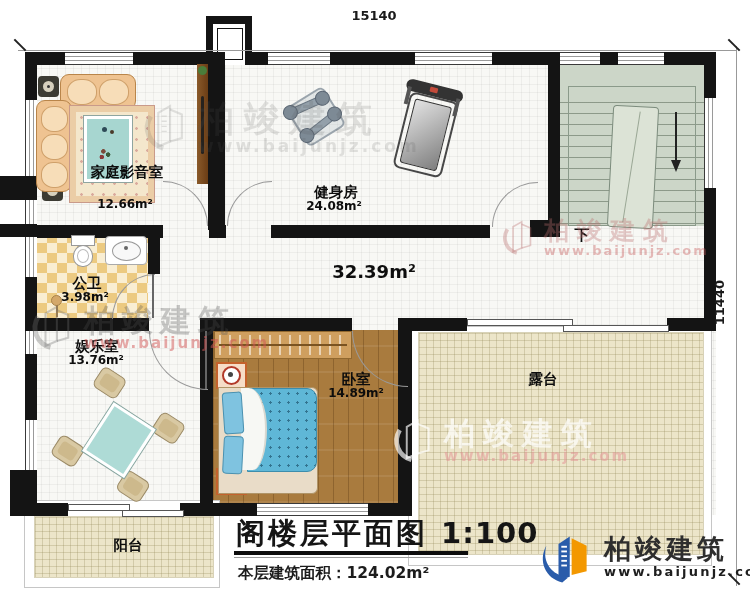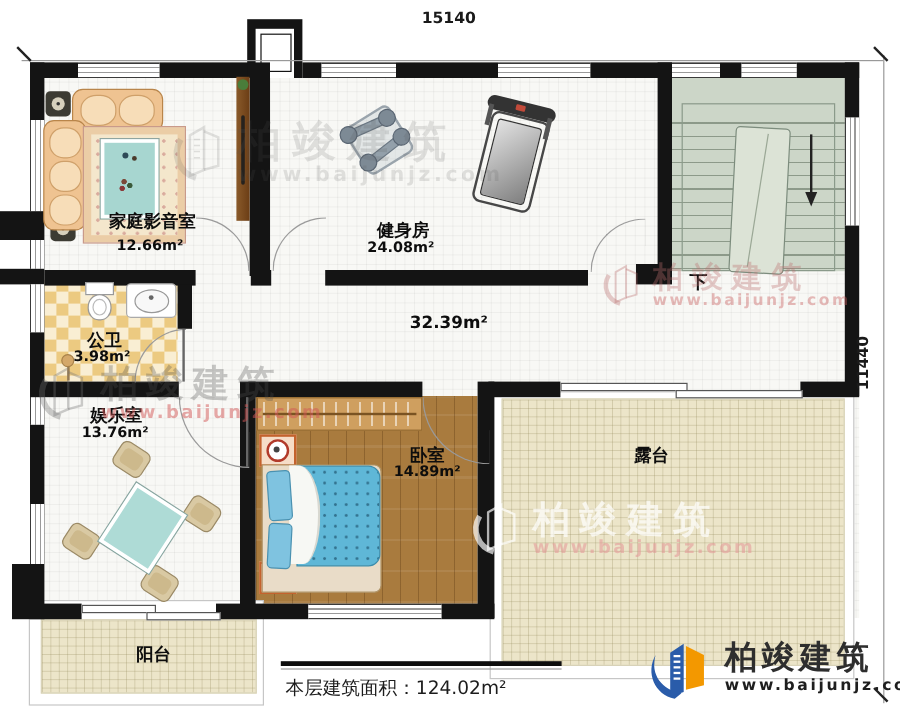--- a/index.html
+++ b/index.html
@@ -41,21 +41,21 @@
   
   .wm{position:absolute;display:flex;align-items:center;gap:6px;pointer-events:none;}
   .wm .col{display:flex;flex-direction:column;line-height:1.05;}
   .wm .chars{font-weight:800;white-space:nowrap;}
   .wm .url{font-weight:700;white-space:nowrap;}
   
   .db{position:absolute;width:38px;height:6px;background:#93a0aa;border:1px solid #6b7884;border-radius:3px;}
   .db::before,.db::after{content:"";position:absolute;top:-5px;width:13px;height:13px;background:#7d8a95;border:1px solid #5a6673;border-radius:50%;}
   .db::before{left:-6px;}.db::after{right:-6px;}
   .title-line1{position:absolute;font-size:29px;font-weight:600;letter-spacing:3px;color:#151515;white-space:nowrap;}
-  .title-line2{position:absolute;font-size:15.5px;font-weight:400;color:#1c1c1c;white-space:nowrap;}
+  .title-line2{position:absolute;font-size:15.5px;font-weight:700;color:#1c1c1c;white-space:nowrap;}
   .logo-name{font-size:27px;font-weight:900;letter-spacing:4px;color:#2e2e2e;line-height:1;}
   .logo-url{font-size:13px;font-weight:700;letter-spacing:2.2px;color:#1e1e1e;line-height:1.3;}
 </style>
 </head>
 <body>
 
 <div id="stage">
 
   <div class="abs grid-floor" style="left:25px;top:52px;width:691px;height:463px;"></div>
   <div class="abs checker" style="left:37px;top:233px;width:111px;height:85px;"></div>
@@ -230,27 +230,27 @@
     <div class="abs" style="left:4px;top:2px;width:15px;height:15px;background:#fff;border:2px solid #b23a2a;border-radius:50%;"></div>
     <div class="abs" style="left:10px;top:8px;width:5px;height:5px;background:#444;border-radius:50%;"></div>
   </div>
   <div class="abs" style="left:218px;top:387px;width:98px;height:105px;background:#e9dcc8;border:1px solid #b09467;border-radius:0 6px 6px 0;">
     <div class="abs" style="left:28px;top:0;width:68px;height:82px;background:#5fb7d7;border:1px solid #3d8dac;border-radius:0 10px 10px 0;background-image:radial-gradient(circle,rgba(15,60,85,.55) 1px,transparent 1.3px);background-size:9px 9px;"></div>
     <div class="abs" style="left:22px;top:0;width:24px;height:82px;background:#f7f8f4;border-right:2px solid #d8d8d0;border-radius:0 70% 55% 0 / 0 50% 50% 0;"></div>
     <div class="abs" style="left:4px;top:4px;width:18px;height:40px;background:#7fc3e0;border:1px solid #4a91b0;border-radius:4px;transform:rotate(-4deg);"></div>
     <div class="abs" style="left:4px;top:48px;width:18px;height:36px;background:#7fc3e0;border:1px solid #4a91b0;border-radius:4px;transform:rotate(3deg);"></div>
   </div>
 
-  <div class="rname" style="left:127px;top:175px;">家庭影音室</div>
+  <div class="rname" style="left:127px;top:163px;">家庭影音室</div>
   <div class="rarea" style="left:125px;top:197px;">12.66m²</div>
   <div class="rname" style="left:336px;top:183px;">健身房</div>
   <div class="rarea" style="left:334px;top:199px;">24.08m²</div>
   <div class="rname" style="left:87px;top:274px;">公卫</div>
   <div class="rarea" style="left:85px;top:290px;">3.98m²</div>
-  <div class="rarea" style="left:374px;top:261px;font-size:14px;">32.39m²</div>
+  <div class="rarea" style="left:374px;top:261px;font-size:18px;">32.39m²</div>
   <div class="rname" style="left:97px;top:337px;">娱乐室</div>
   <div class="rarea" style="left:96px;top:353px;">13.76m²</div>
   <div class="rname" style="left:356px;top:370px;">卧室</div>
   <div class="rarea" style="left:356px;top:386px;">14.89m²</div>
   <div class="rname" style="left:543px;top:370px;">露台</div>
   <div class="rname" style="left:128px;top:536px;">阳台</div>
 
   <div class="dimline" style="left:18px;top:50px;width:718px;height:1px;"></div>
   <div class="dimline" style="left:736px;top:46px;width:1px;height:540px;"></div>
   <div class="tick" style="left:12px;top:44px;"></div>
@@ -298,20 +298,24 @@
         <path d="M30 56 C13 51 6 33 15 18" stroke-width="6"></path>
         <path d="M24 14 L38 6 L38 48 L24 54 Z" stroke-width="2.5"></path>
         <path d="M38 10 L52 16 L52 44 L38 48" stroke-width="2.5"></path>
       </svg>
     <div class="col">
         <span class="chars" style="font-size:31px;letter-spacing:8px;">柏竣建筑</span>
         <span class="url" style="font-size:15px;letter-spacing:2px;color:rgba(228,150,150,.55);">www.baijunjz.com</span>
       </div>
   </div>
 
+  <div class="title-line1" style="left:236px;top:514px;">
+    <span>阁楼层平面图</span>
+    <span style="letter-spacing:1px;">1:100</span>
+  </div>
   <div class="abs" style="left:234px;top:551px;width:234px;height:4px;background:#0d0d0d;"></div>
   <div class="abs" style="left:234px;top:557px;width:234px;height:1px;background:#9a9a9a;"></div>
   <div class="title-line2" style="left:238px;top:563px;">
     <span>本层建筑面积：</span><span>124.02m²</span>
   </div>
 
   <div class="abs" style="left:536px;top:528px;display:flex;align-items:center;gap:8px;">
     <svg width="60" height="60" viewBox="0 0 64 64">
       <path d="M28 58 C10 54 2 35 11 19 C6 37 17 50 34 53 Z" fill="#2a5caa"></path>
       <path d="M24 17 L36 9 L36 52 L24 56 Z" fill="#2a5caa"></path>

